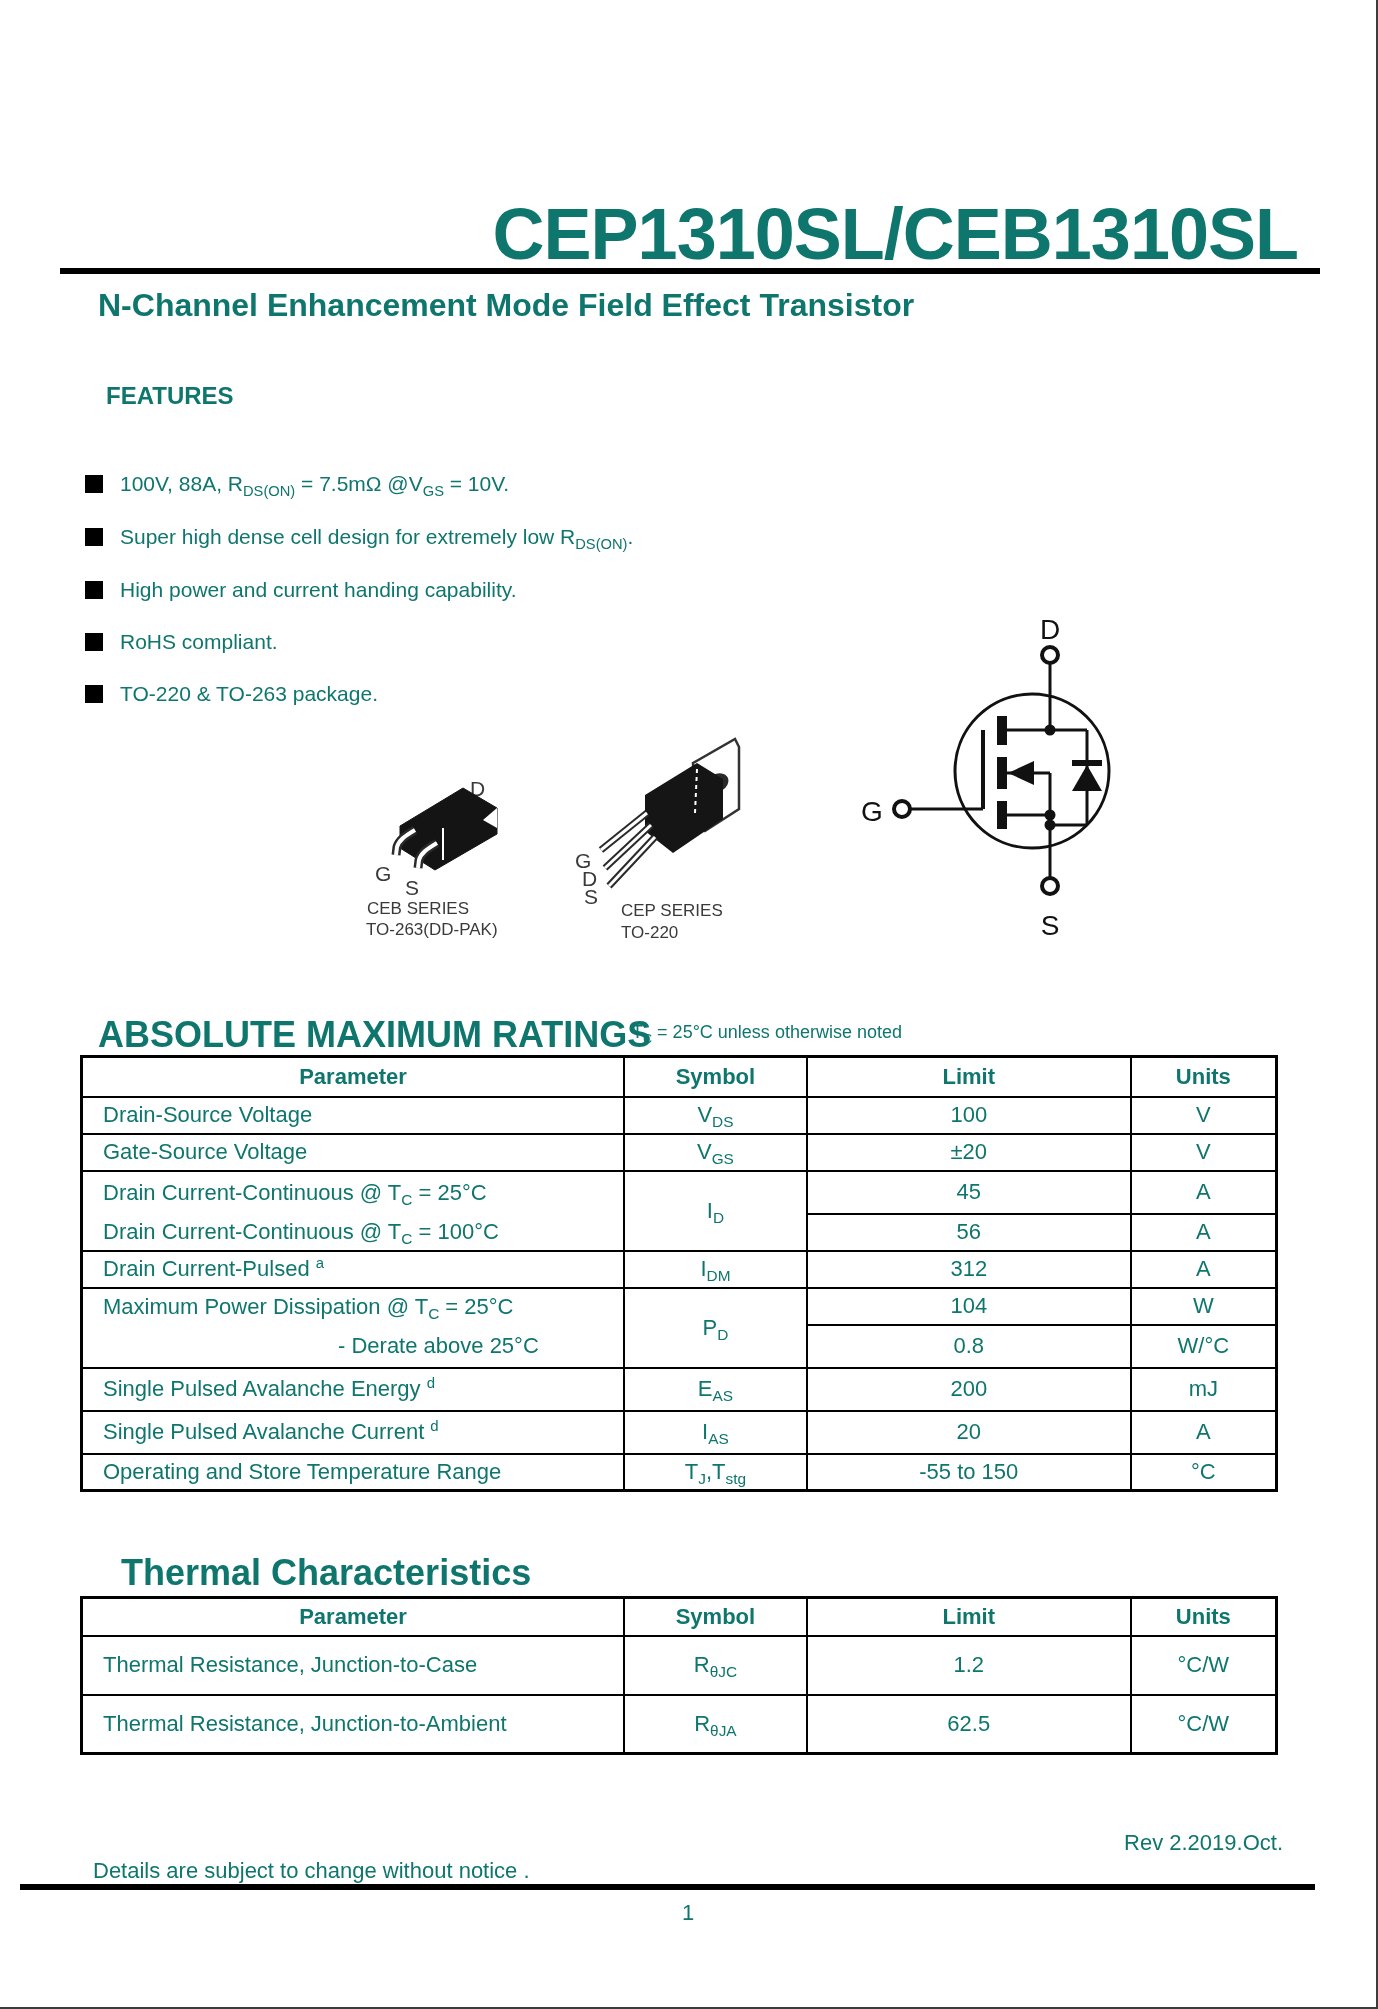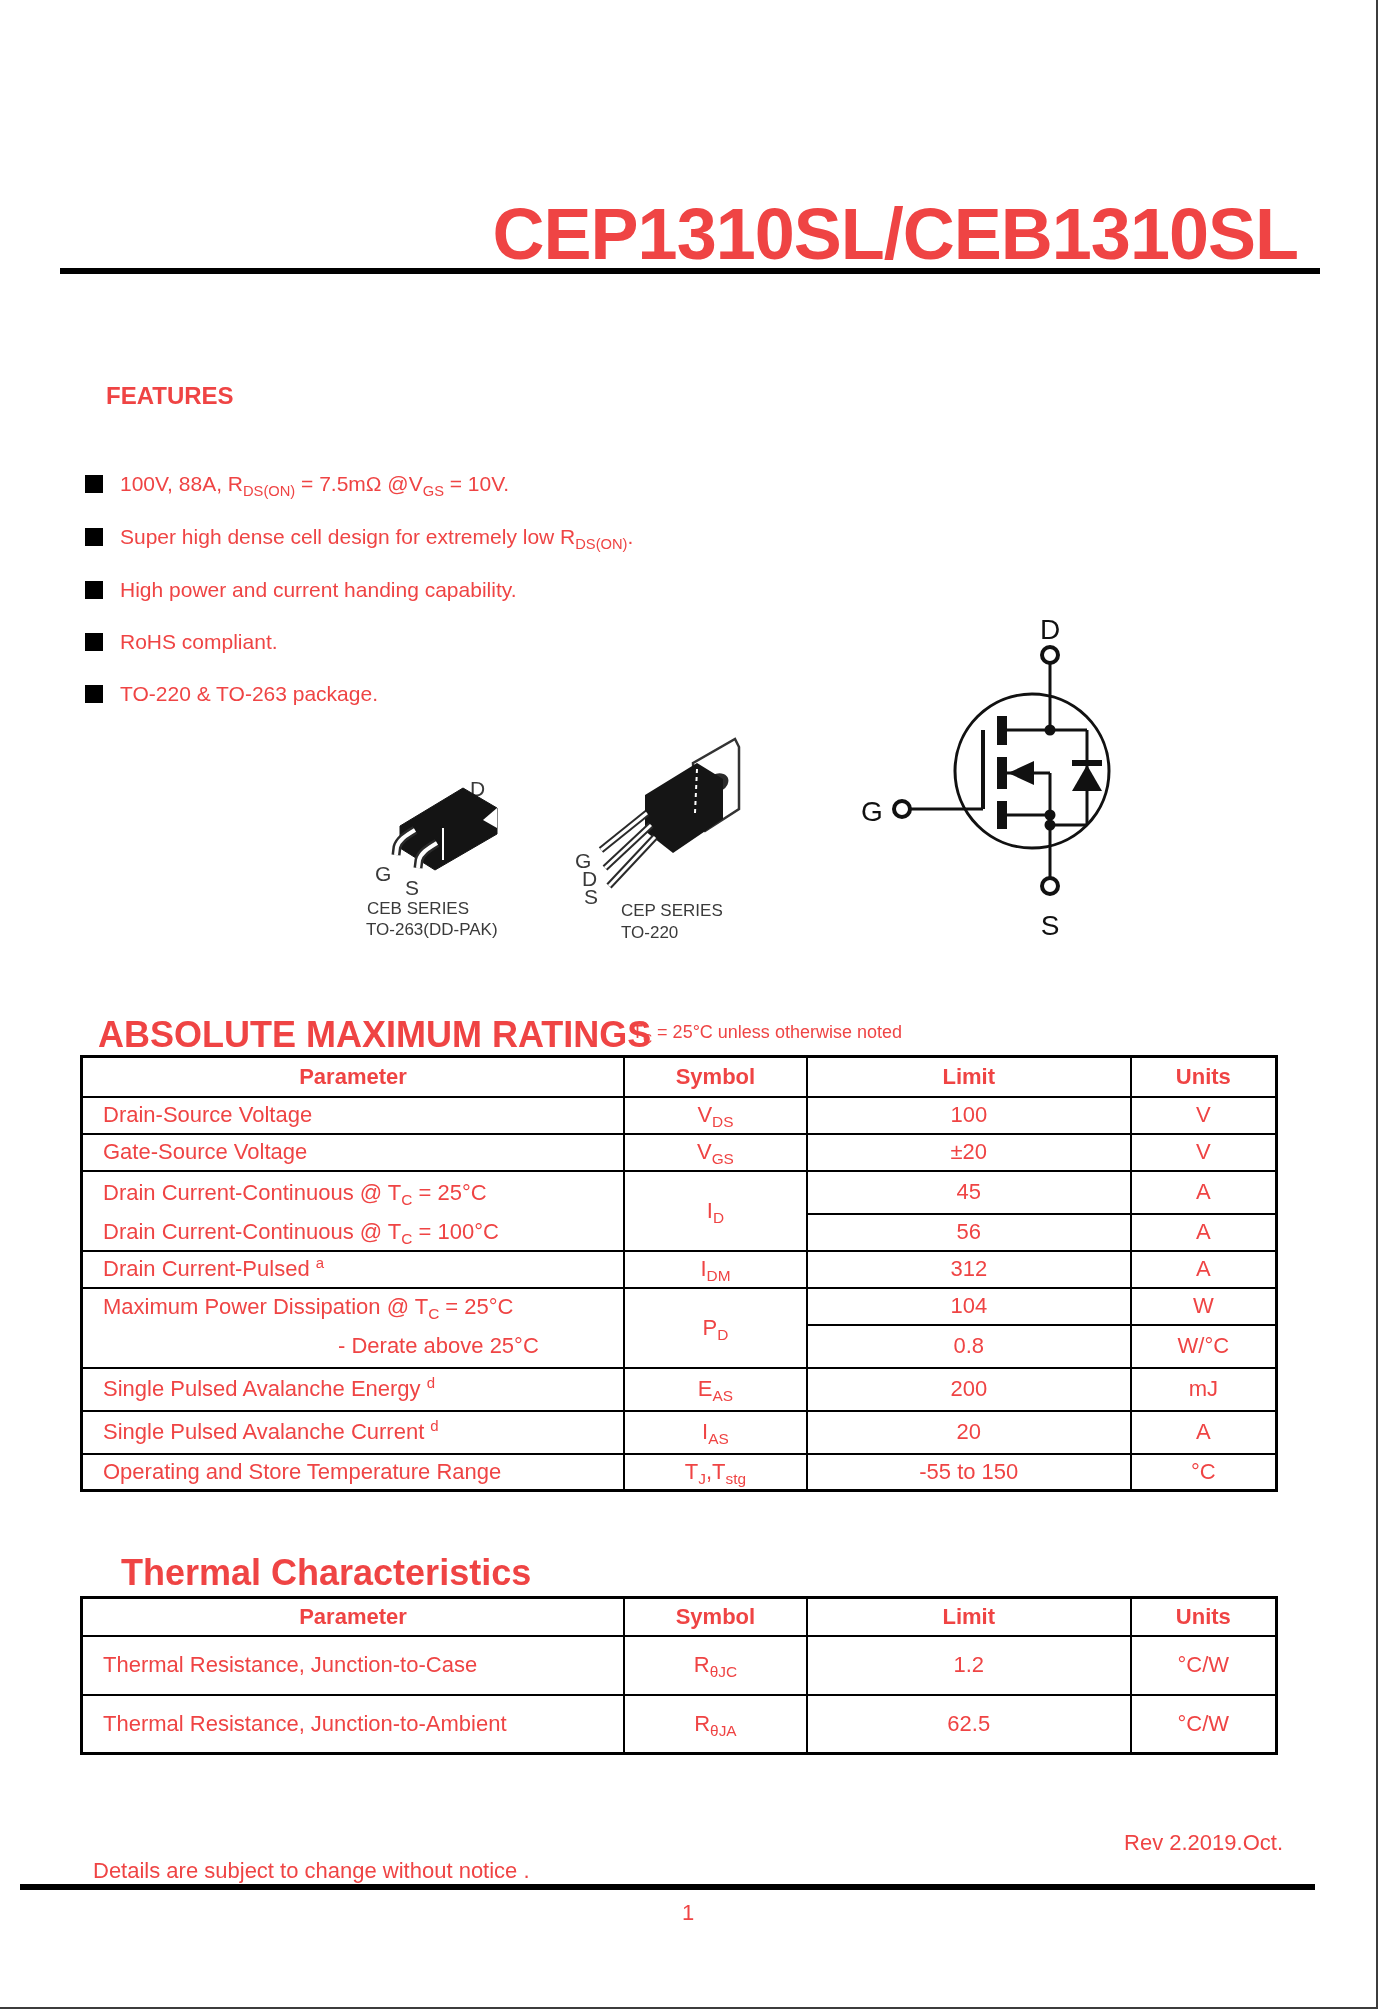--- a/index.html
+++ b/index.html
@@ -1,18 +1,18 @@
 <!DOCTYPE html>
 <html><head>
 <meta charset="utf-8">
 <style>
   html,body { margin:0; padding:0; background:#ffffff; }
   .page {
     position:relative; width:1378px; height:2009px; background:#ffffff;
-    font-family:"Liberation Sans","DejaVu Sans",sans-serif; color:#ef4444;
+    font-family:"Liberation Sans","DejaVu Sans",sans-serif; color:#0f766e;
     overflow:hidden; box-sizing:border-box;
     border-right:2px solid #3c3c3c; border-bottom:2px solid #3c3c3c;
   }
   .abs { position:absolute; }
 
   .title { top:193px; right:78px; font-size:72px; font-weight:bold; white-space:nowrap; letter-spacing:-1px; }
   .title-rule { top:268px; left:60px; width:1260px; height:6px; background:#000; }
   .subtitle { top:287px; left:98px; font-size:32px; font-weight:bold; white-space:nowrap; }
   .features-heading { top:382px; left:106px; font-size:24px; font-weight:bold; }
 
@@ -44,20 +44,21 @@
 
   svg text { font-family:"Liberation Sans","DejaVu Sans",sans-serif; }
 </style>
 </head>
 <body>
 
 <div class="page">
 
   <div class="abs title">CEP1310SL/CEB1310SL</div>
   <div class="abs title-rule"></div>
+  <div class="abs subtitle">N-Channel Enhancement Mode Field Effect Transistor</div>
 
   <div class="abs features-heading">FEATURES</div>
 
   <div class="abs feature f0">
     <span class="sq"></span>
     <span>100V, 88A, R<sub>DS(ON)</sub> = 7.5mΩ  @V<sub>GS</sub> = 10V.</span>
   </div>
   <div class="abs feature f1">
     <span class="sq"></span>
     <span>Super high dense cell design for extremely low R<sub>DS(ON)</sub>.</span>

